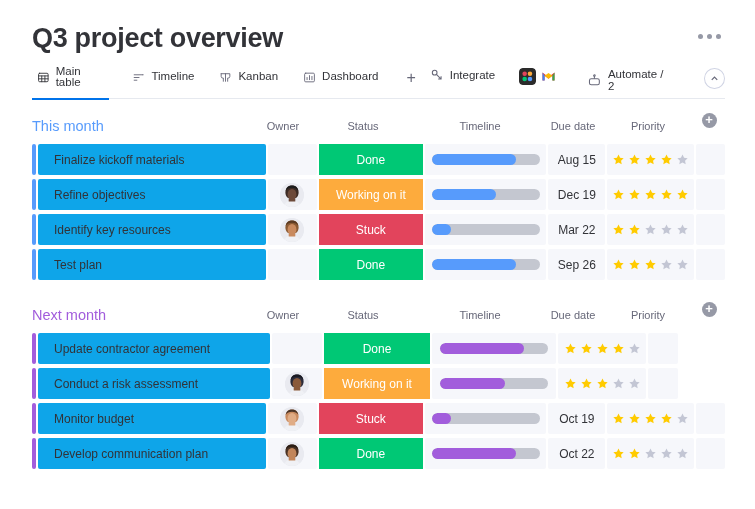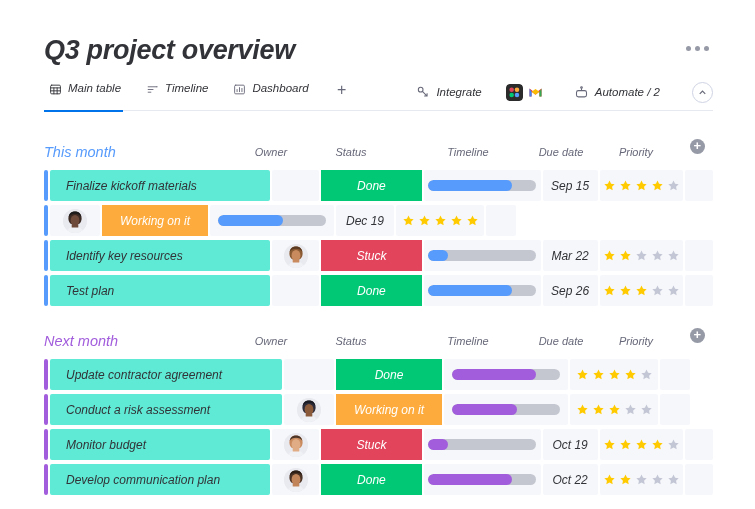--- a/index.html
+++ b/index.html
@@ -8,22 +8,21 @@
     margin: 0; padding: 0;
     width: 755px; height: 509px;
     background: #ffffff;
     font-family: "Liberation Sans", sans-serif;
     overflow: hidden;
   }
   .page {
     position: relative;
     width: 755px; height: 389px;
     background: #ffffff;
-    padding: 12px;
-    font-style: italic;
+    padding: 0;
   }
 
   
   .header {
     position: relative;
     padding: 22px 30px 0 32px;
   }
   .title-row {
     display: flex; align-items: flex-start; justify-content: space-between;
   }
@@ -72,37 +71,37 @@
     content: ""; position: absolute;
     left: 0; right: 9px; bottom: -1px; height: 2px;
     background: #0073ea;
   }
   .tab-add {
     font-size: 16px; color: #676879; cursor: pointer;
     padding: 0 8px 8px 8px; line-height: 1;
     position: relative; top: -2px;
   }
 
-  .tools { margin-left: auto; display: flex; align-items: center; gap: 12px; position: relative; top: -4px; }
+  .tools { margin-left: auto; display: flex; align-items: flex-start; gap: 12px; position: relative; top: -4px; }
   .tool {
     display: flex; align-items: center; gap: 6px;
     font-size: 11.5px; color: #323338; cursor: pointer;
     padding: 0 6px;
   }
   .appicons { display: flex; align-items: center; gap: 4px; margin: 0 12px 0 6px; }
   .appicon { width: 17px; height: 17px; border-radius: 4px; display: block; }
   .chev-btn {
     width: 21px; height: 21px; border-radius: 50%;
     border: 1px solid #d0d4e4; background: #fff;
     display: flex; align-items: center; justify-content: center;
     cursor: pointer; margin-left: 14px;
   }
 
   
-  .board { padding: 0 30px 0 32px; margin-top: 28px; }
+  .board { padding: 0 30px 0 32px; margin-top: 14px; }
   .group { margin-bottom: 9px; }
   .group + .group { margin-top: 22px; }
 
   .group-head {
     display: flex; align-items: center;
     height: 26px;
     font-size: 14.5px;
     margin-bottom: 5px;
   }
   .group-name { flex: 0 0 auto; font-weight: normal; }
@@ -127,21 +126,21 @@
   .cell {
     background: #f5f6f8;
     margin-left: 2px;
     display: flex; align-items: center; justify-content: center;
     font-size: 12px; color: #323338;
     border-radius: 2px;
   }
   .cell.name {
     justify-content: flex-start;
     padding-left: 16px;
-    background: #5eead4;
+    background: #0ea5e9;
   }
   .cell.owner { background: #f6f7fb; }
   .cell.status { margin-left: 2px; color: #fff; font-size: 12px; border-radius: 0; }
   .cell.timeline { background: #f6f7fb; }
   .cell.due { background: #f6f7fb; }
   .cell.priority { background: #f6f7fb; }
   .cell.gutter { background: #f6f7fb; }
 
   .avatar {
     width: 24px; height: 24px; border-radius: 50%;
@@ -181,20 +180,26 @@
               <path d="M3 9h18M3 14.5h18M9 9v11M15 9v11"></path>
             </svg>
             <span class="tlabel">Main table</span>
           </div>
           <div class="tab">
             <svg width="13" height="13" viewBox="0 0 24 24" fill="none" stroke="#676879" stroke-width="1.7" stroke-linecap="round">
               <path d="M4 7h14M4 12h9M4 17h5"></path>
               <circle cx="20" cy="7" r="1.4" fill="#676879" stroke="none"></circle>
             </svg>
             <span class="tlabel">Timeline</span>
+          </div>
+          <div class="tab">
+            <svg width="13" height="13" viewBox="0 0 24 24" fill="none" stroke="#676879" stroke-width="1.7" stroke-linecap="round">
+              <path d="M4 5h16v5a3 3 0 0 1-3 3h-1v6M4 5v5a3 3 0 0 0 3 3h1v6M12 5v14"></path>
+            </svg>
+            <span class="tlabel">Kanban</span>
           </div>
           <div class="tab">
             <svg width="13" height="13" viewBox="0 0 24 24" fill="none" stroke="#676879" stroke-width="1.7" stroke-linecap="round">
               <rect x="3" y="4" width="18" height="16" rx="2"></rect>
               <path d="M7.5 16v-4M12 16V8.5M16.5 16v-6"></path>
             </svg>
             <span class="tlabel">Dashboard</span>
           </div>
         </div>
       <div class="tab-add">+</div>
@@ -260,21 +265,21 @@
         <div class="row">
           <div class="accent" style="background:#579bfc"></div>
           <div class="cell name" style="width:232px">Finalize kickoff materials</div>
           <div class="cell owner" style="width:50px"></div>
           <div class="cell status" style="width:106px;background:#00c875">Done</div>
           <div class="cell timeline" style="width:124px">
             <div class="bar">
               <i style="width:78%;background:#579bfc"></i>
             </div>
           </div>
-          <div class="cell due" style="width:58px">Sep 15</div>
+          <div class="cell due" style="width:58px">Aug 15</div>
           <div class="cell priority" style="width:88px">
             <div class="stars">
               <svg width="13" height="13" viewBox="0 0 24 24" fill="#ffcb00">
                 <path d="M12 2.6l2.9 6 6.6.9-4.8 4.6 1.2 6.5L12 17.5 6.1 20.6l1.2-6.5L2.5 9.5l6.6-.9z"></path>
               </svg>
               <svg width="13" height="13" viewBox="0 0 24 24" fill="#ffcb00">
                 <path d="M12 2.6l2.9 6 6.6.9-4.8 4.6 1.2 6.5L12 17.5 6.1 20.6l1.2-6.5L2.5 9.5l6.6-.9z"></path>
               </svg>
               <svg width="13" height="13" viewBox="0 0 24 24" fill="#ffcb00">
                 <path d="M12 2.6l2.9 6 6.6.9-4.8 4.6 1.2 6.5L12 17.5 6.1 20.6l1.2-6.5L2.5 9.5l6.6-.9z"></path>
@@ -284,20 +289,21 @@
               </svg>
               <svg width="13" height="13" viewBox="0 0 24 24" fill="#c3c6d4">
                 <path d="M12 2.6l2.9 6 6.6.9-4.8 4.6 1.2 6.5L12 17.5 6.1 20.6l1.2-6.5L2.5 9.5l6.6-.9z"></path>
               </svg>
             </div>
           </div>
           <div class="cell gutter" style="width:30px"></div>
         </div>
         <div class="row">
           <div class="accent" style="background:#579bfc"></div>
+          <div class="cell name" style="width:232px">Refine objectives</div>
           <div class="cell owner" style="width:50px">
             <svg class="avatar" viewBox="0 0 40 40">
               <defs>
                 <clipPath id="cpwoman-1">
                   <circle cx="20" cy="20" r="20"></circle>
                 </clipPath>
               </defs>
               <g clip-path="url(#cpwoman-1)">
                 <rect width="40" height="40" fill="#e9eaf0"></rect>
                 <path d="M20 4c8 0 11 6 11 12s-4 11-11 11S9 22 9 16 12 4 20 4z" fill="#3b2a24"></path>

